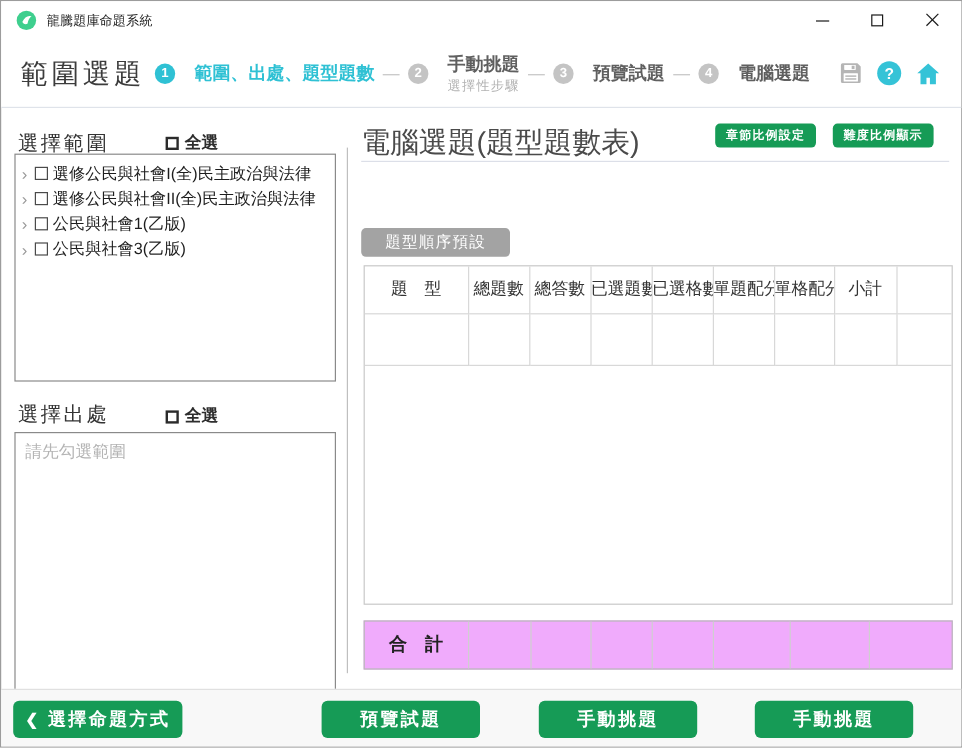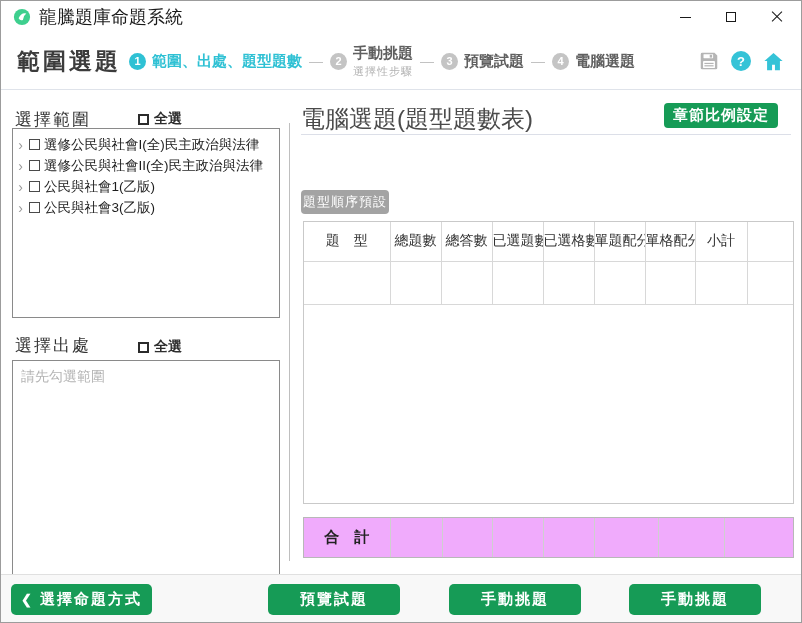--- a/index.html
+++ b/index.html
@@ -3,37 +3,37 @@
 <meta charset="utf-8">
 <style>
   * { margin:0; padding:0; box-sizing:border-box; }
   html,body { width:802px; height:623px; }
   body { font-family:"Liberation Sans", sans-serif; background:#fff; position:relative; overflow:hidden; }
   .window { position:absolute; inset:0; border:1px solid #9c9c9c; background:#fff; }
 
   
   .titlebar { position:absolute; top:0; left:0; right:0; height:32px; display:flex; align-items:center; padding-left:12px; background:#fff; }
   .app-icon { width:18px; height:18px; margin-right:8px; flex:none; }
-  .win-title { font-size:18px; color:#1a1a1a; }
+  .win-title { font-size:11px; color:#1a1a1a; }
   .win-controls { position:absolute; right:1px; top:0; height:32px; display:flex; }
   .win-btn { width:46px; height:32px; display:flex; align-items:center; justify-content:center; cursor:pointer; }
   .glyph-min { width:11px; border-top:1px solid #1a1a1a; }
   .glyph-max { width:10px; height:10px; border:1px solid #1a1a1a; }
   .glyph-close { position:relative; width:12px; height:12px; }
   .glyph-close::before,.glyph-close::after{ content:""; position:absolute; left:-1px; top:5px; width:14px; border-top:1px solid #1a1a1a; }
   .glyph-close::before{ transform:rotate(45deg);} .glyph-close::after{ transform:rotate(-45deg);}
 
   
   .header { position:absolute; top:32px; left:0; right:0; height:57px; border-bottom:1px solid #dfe3ea; background:#fff; }
-  .page-title { position:absolute; left:16px; top:13px; font-size:23px; color:#3c3c3c; letter-spacing:3px;font-weight:bold; }
+  .page-title { position:absolute; left:16px; top:13px; font-size:23px; color:#3c3c3c; letter-spacing:3px; }
   .steps { position:absolute; left:128px; top:0; height:100%; display:flex; align-items:center; }
   .step { display:flex; align-items:center; }
   .step-circle { width:17px; height:17px; border-radius:50%; background:#c4c4c4; color:#fff; font-size:11px; font-weight:bold; display:flex; align-items:center; justify-content:center; flex:none; }
   .step.active .step-circle { background:#2fc1d4; }
-  .step-label { font-size:15px; font-weight:bold; color:#5f5f5f; margin-left:6px; white-space:nowrap; }
+  .step-label { font-size:15px; font-weight:bold; color:#5f5f5f; margin-left:16px; white-space:nowrap; }
   .step.active .step-label { color:#2fc1d4; }
   .step-sub { font-size:11px; color:#b2b2b2; font-weight:normal; margin-top:1px; letter-spacing:1px; }
   .step-dash { color:#c2c2c2; font-size:14px; margin:0 7px; }
   .header-icons { position:absolute; right:16px; top:0; height:100%; display:flex; align-items:center; gap:11px; }
   .help-circle { width:20px; height:20px; border-radius:50%; background:#35c3d7; color:#fff; font-size:13px; font-weight:bold; display:flex; align-items:center; justify-content:center; cursor:pointer; }
   .hicon { cursor:pointer; display:flex; }
 
   
   .section-label { position:absolute; font-size:17px; color:#333; letter-spacing:2px;text-align:right; }
   .select-all { position:absolute; display:flex; align-items:center; gap:5px; font-size:14px; font-weight:bold; color:#2e2e2e; cursor:pointer; }
@@ -43,23 +43,23 @@
   .chev { color:#9a9a9a; font-size:14px; width:9px; text-align:center; line-height:1; }
   .cb { width:11px; height:11px; border:1px solid #4a4a4a; background:#fff; flex:none; }
   .tree-label { font-size:13.5px; color:#1d1d1d; white-space:nowrap; }
   .source-box { position:absolute; left:11px; top:359px; width:268px; height:256px; border:1px solid #8a8a8a; background:#fff; }
   .placeholder { padding:7px 8px; font-size:14px; color:#b4b4b4; }
   .vdivider { position:absolute; left:288px; top:122px; width:1px; height:438px; background:#bfbfbf; }
 
   
   .right-title { position:absolute; left:300px; top:102px; font-size:24px; color:#4a4a4a; }
   .right-btns { position:absolute; right:23px; top:102px; display:flex; gap:14px; }
-  .btn-small { background:#169b56; color:#fff; font-size:15px; font-weight:bold; border:none; border-radius:4px; padding:3px 9px; letter-spacing:1px; cursor:pointer; }
+  .btn-small { background:#169b56; color:#fff; font-size:10px; font-weight:bold; border:none; border-radius:4px; padding:3px 9px; letter-spacing:1px; cursor:pointer; }
   .right-divider { position:absolute; left:300px; top:133px; width:490px; height:1px; background:#dcdfe8; }
-  .preset-badge { position:absolute; left:300px; top:189px; background:#a3a3a3; color:#fff; font-size:13px; padding:3px 2px; border-radius:4px; letter-spacing:1px; cursor:pointer; }
+  .preset-badge { position:absolute; left:300px; top:189px; background:#a3a3a3; color:#fff; font-size:13px; padding:3px 20px; border-radius:4px; letter-spacing:1px; cursor:pointer; }
   .table-wrap { position:absolute; left:302px; top:220px; width:491px; height:283px; border:1px solid #c9c9c9; background:#fff; }
   table { width:100%; border-collapse:collapse; table-layout:fixed; }
   .qtable th { height:39px; font-size:14px; font-weight:normal; color:#333; border-right:1px solid #d8d8d8; border-bottom:1px solid #d8d8d8; text-align:center; overflow:hidden; white-space:nowrap; }
   .qtable td { height:43px; border-right:1px solid #d8d8d8; border-bottom:1px solid #d8d8d8; }
   .qtable th:last-child, .qtable td:last-child { border-right:none; }
   .total-wrap { position:absolute; left:302px; top:516px; width:491px; height:41px; border:1px solid #b8b8b8; background:#f0abfc;font-weight:bold; }
   .total-table td { height:39px; border-right:1px solid #cfcfcf; font-size:15px; color:#222; text-align:center; }
   .total-table td:last-child { border-right:none; }
 
   
@@ -181,20 +181,21 @@
   </div>
   <div class="source-box">
     <div class="placeholder">請先勾選範圍</div>
   </div>
 
   <div class="vdivider"></div>
 
   <div class="right-title">電腦選題(題型題數表)</div>
   <div class="right-btns">
     <button class="btn-small">章節比例設定</button>
+    <button class="btn-small">難度比例顯示</button>
   </div>
   <div class="right-divider"></div>
 
   <div class="preset-badge">題型順序預設</div>
 
   <div class="table-wrap">
     <table class="qtable">
       <colgroup>
         <col style="width:86px">
           <col style="width:51px">

